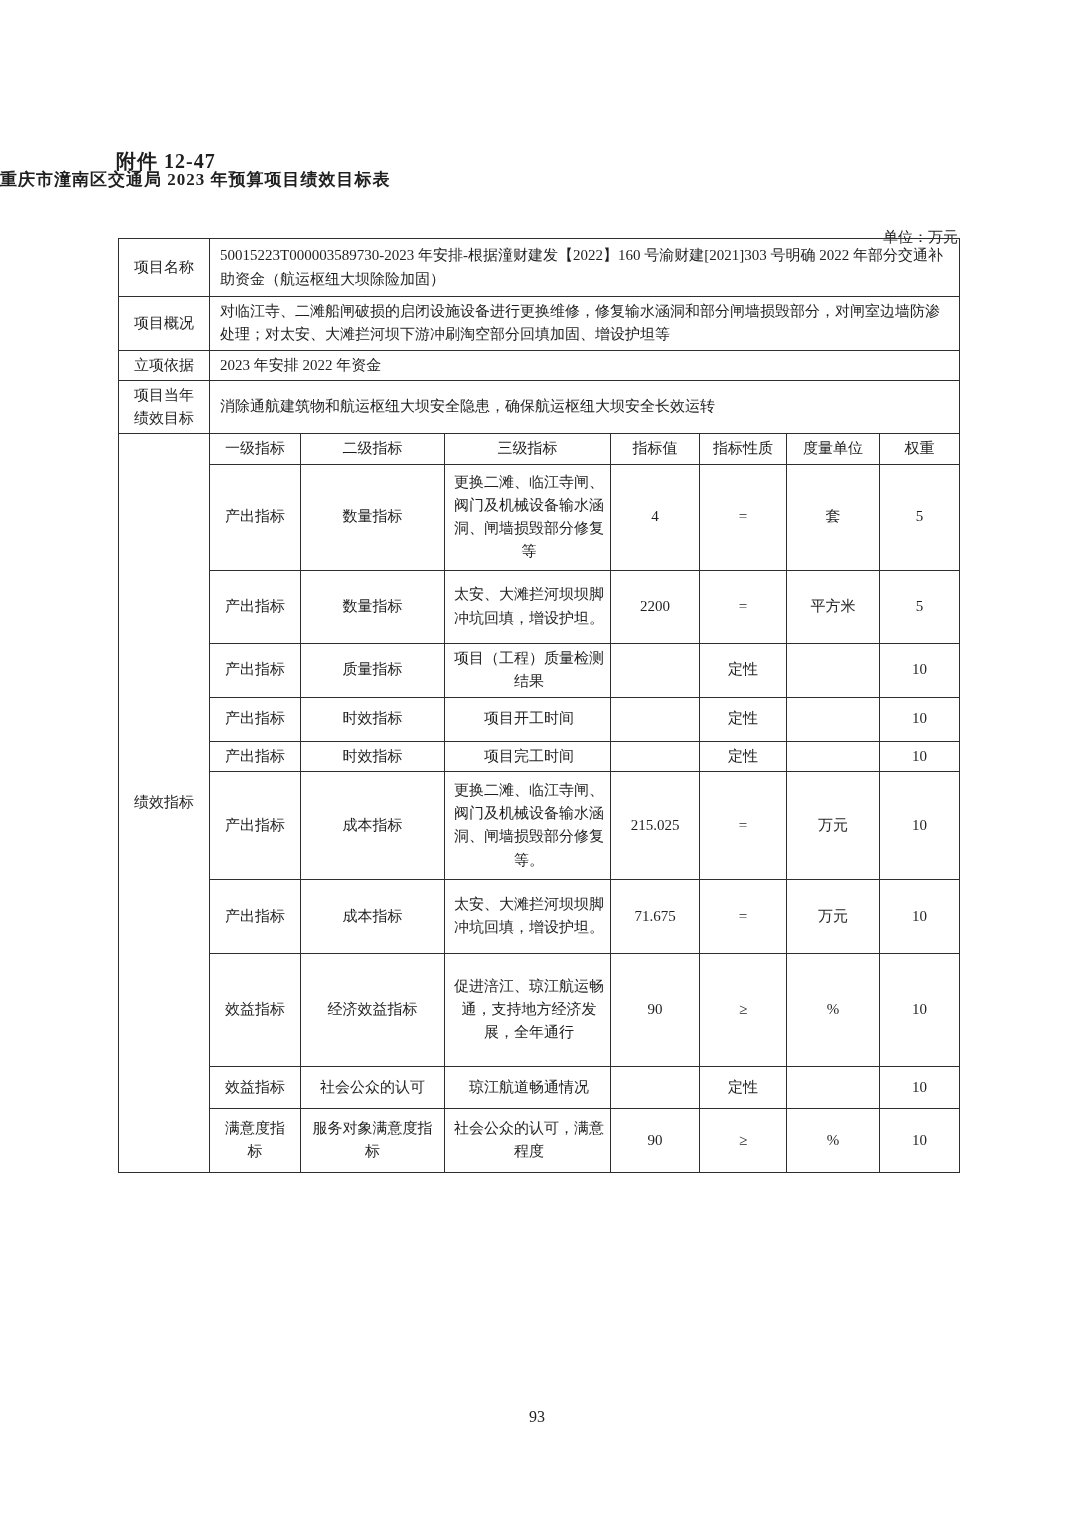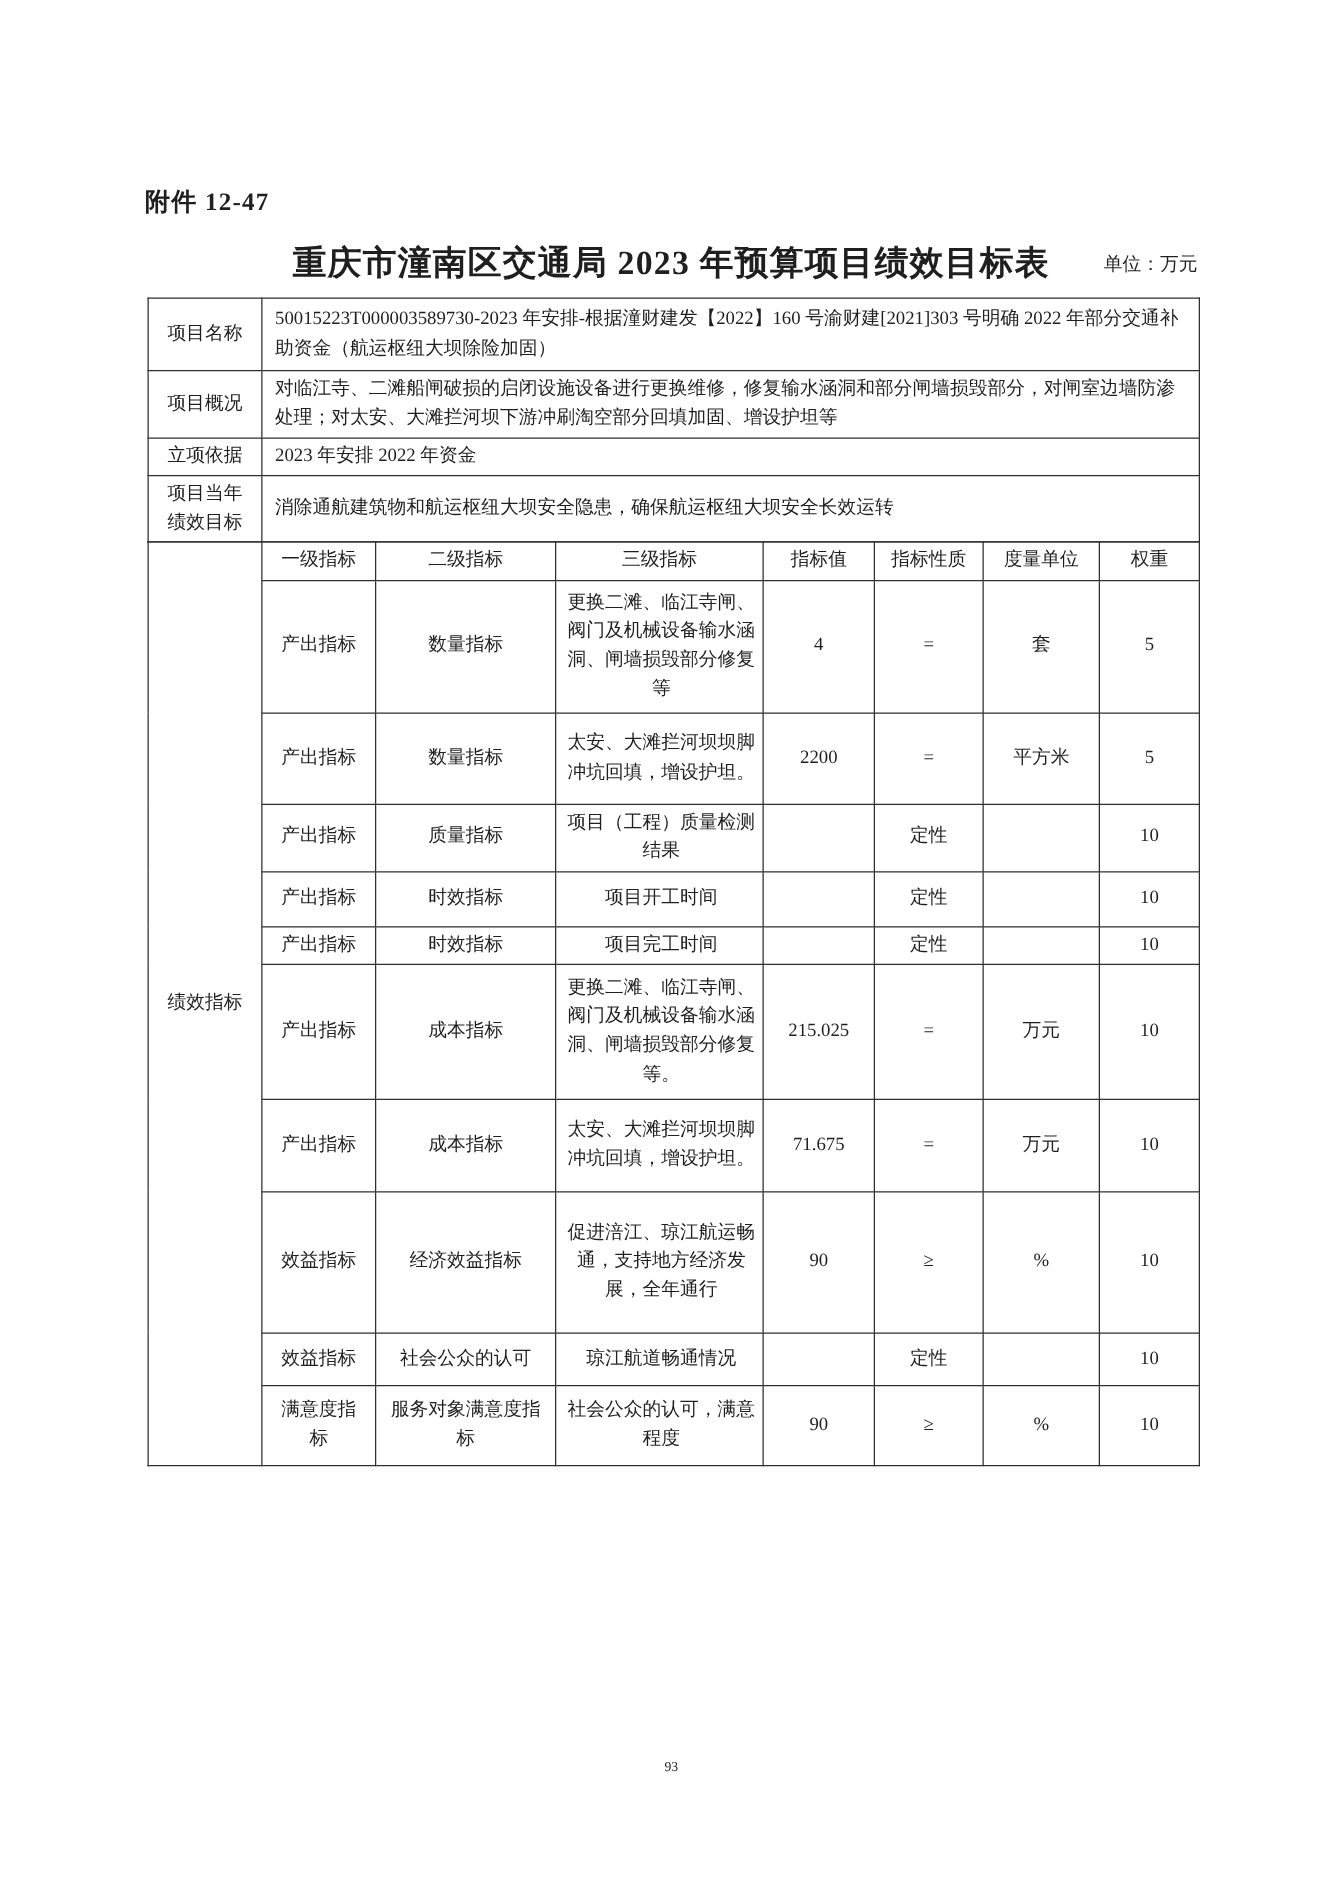--- a/index.html
+++ b/index.html
@@ -15,31 +15,31 @@
     position: absolute;
     left: 116px;
     top: 148px;
     font-size: 20px;
     font-weight: bold;
     letter-spacing: 1px;
   }
   .doc-title {
     position: absolute;
     left: 0;
-    top: 192px;
+    top: 168px;
     width: 1074px;
-    text-align: center;
-    font-size: 27px;
+    text-align: left;
+    font-size: 17px;
     font-weight: bold;
     letter-spacing: 1px;
   }
   .unit-note {
     position: absolute;
     left: 118px;
-    top: 202px;
+    top: 228px;
     width: 840px;
     text-align: right;
     font-size: 15px;
   }
   .table-wrap {
     position: absolute;
     left: 118px;
     top: 238px;
     width: 841px;
   }
@@ -72,21 +72,21 @@
     text-align: center;
     padding-left: 9px;
     padding-right: 6px;
   }
   .pagenum {
     position: absolute;
     left: 0;
     top: 1408px;
     width: 1074px;
     text-align: center;
-    font-size: 11px;
+    font-size: 16px;
   }
 </style>
 </head>
 <body>
 
 <div class="attachment">附件 12-47</div>
 <div class="doc-title">重庆市潼南区交通局 2023 年预算项目绩效目标表</div>
 <div class="unit-note">单位：万元</div>
 
 <div class="table-wrap">

